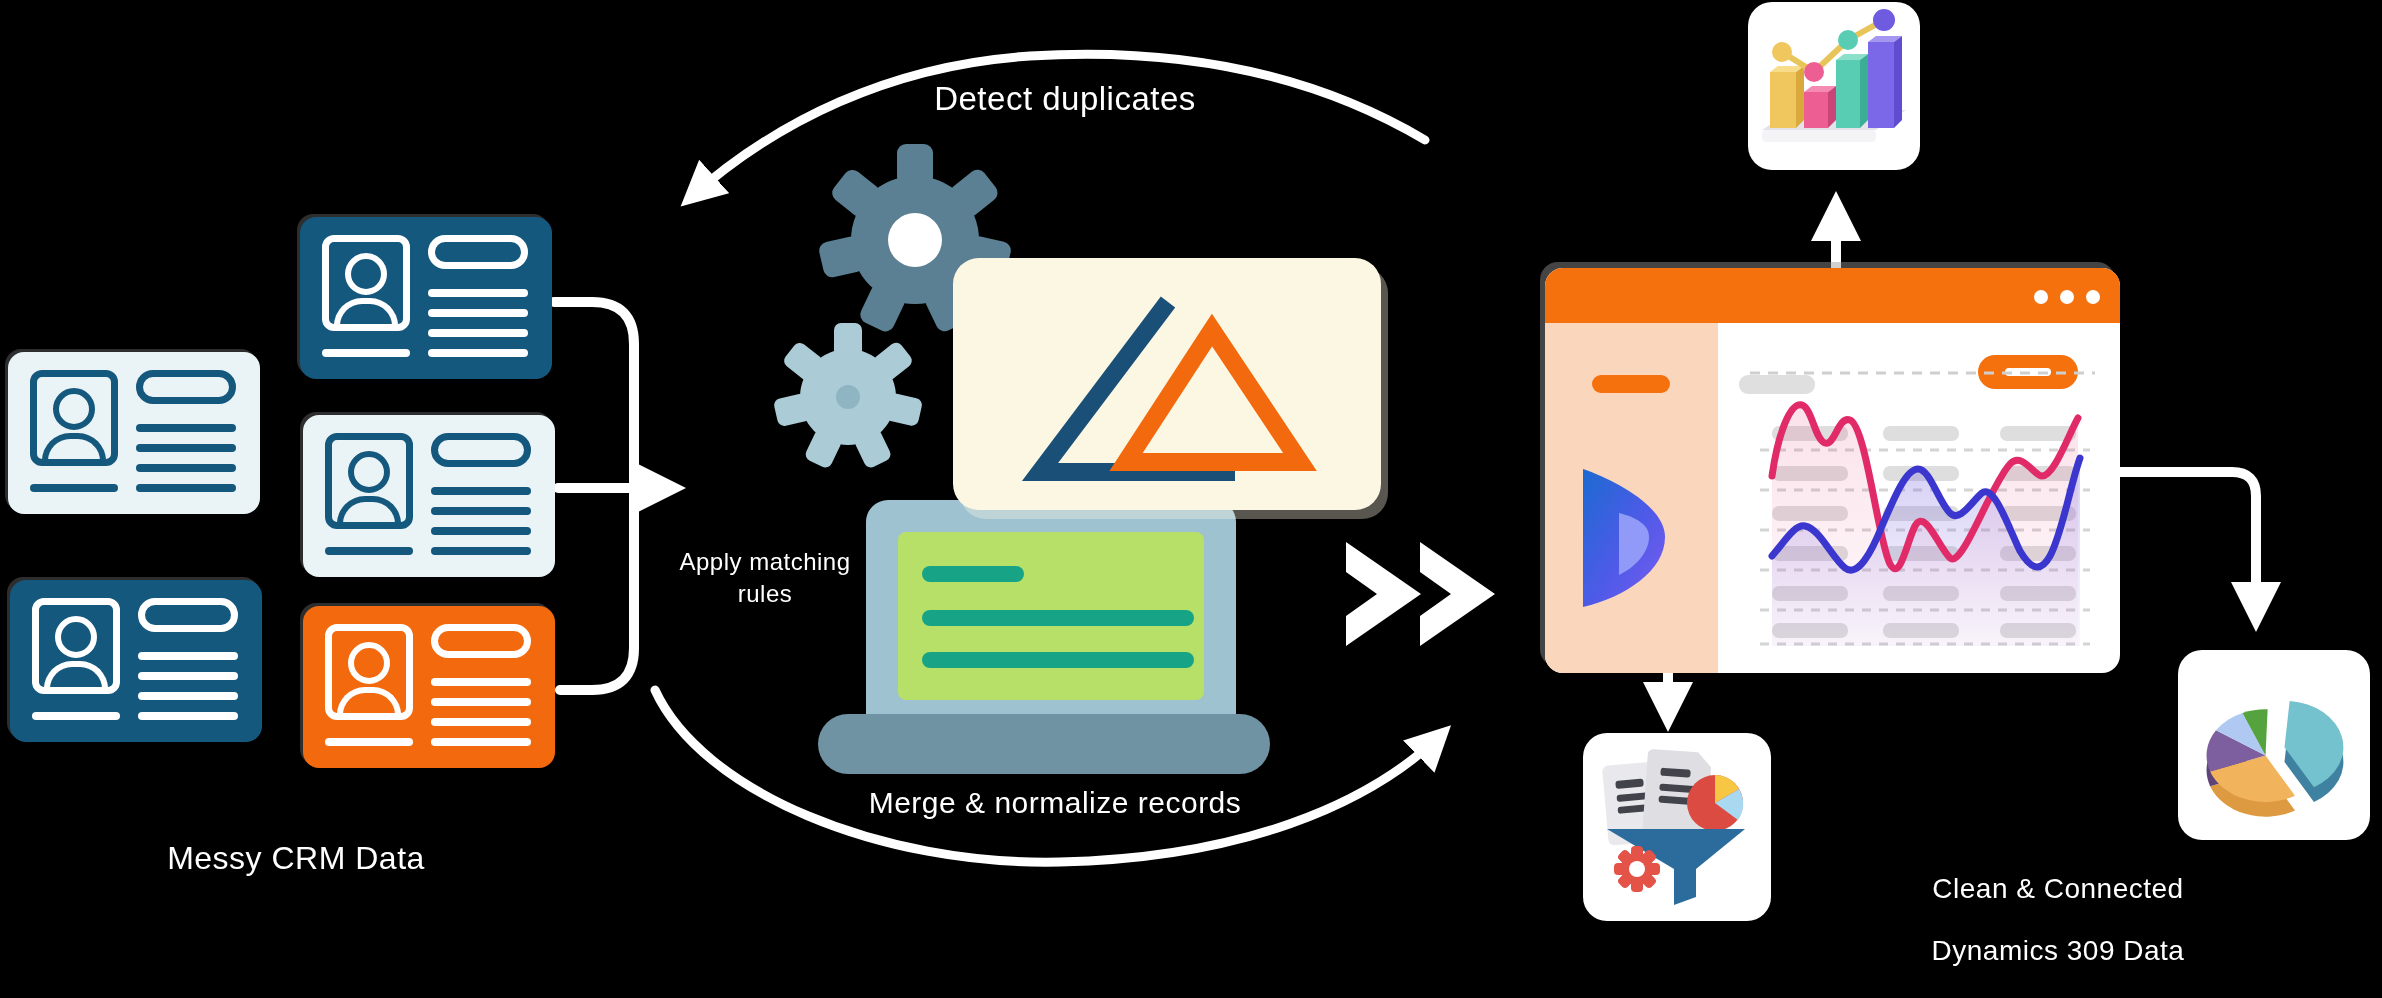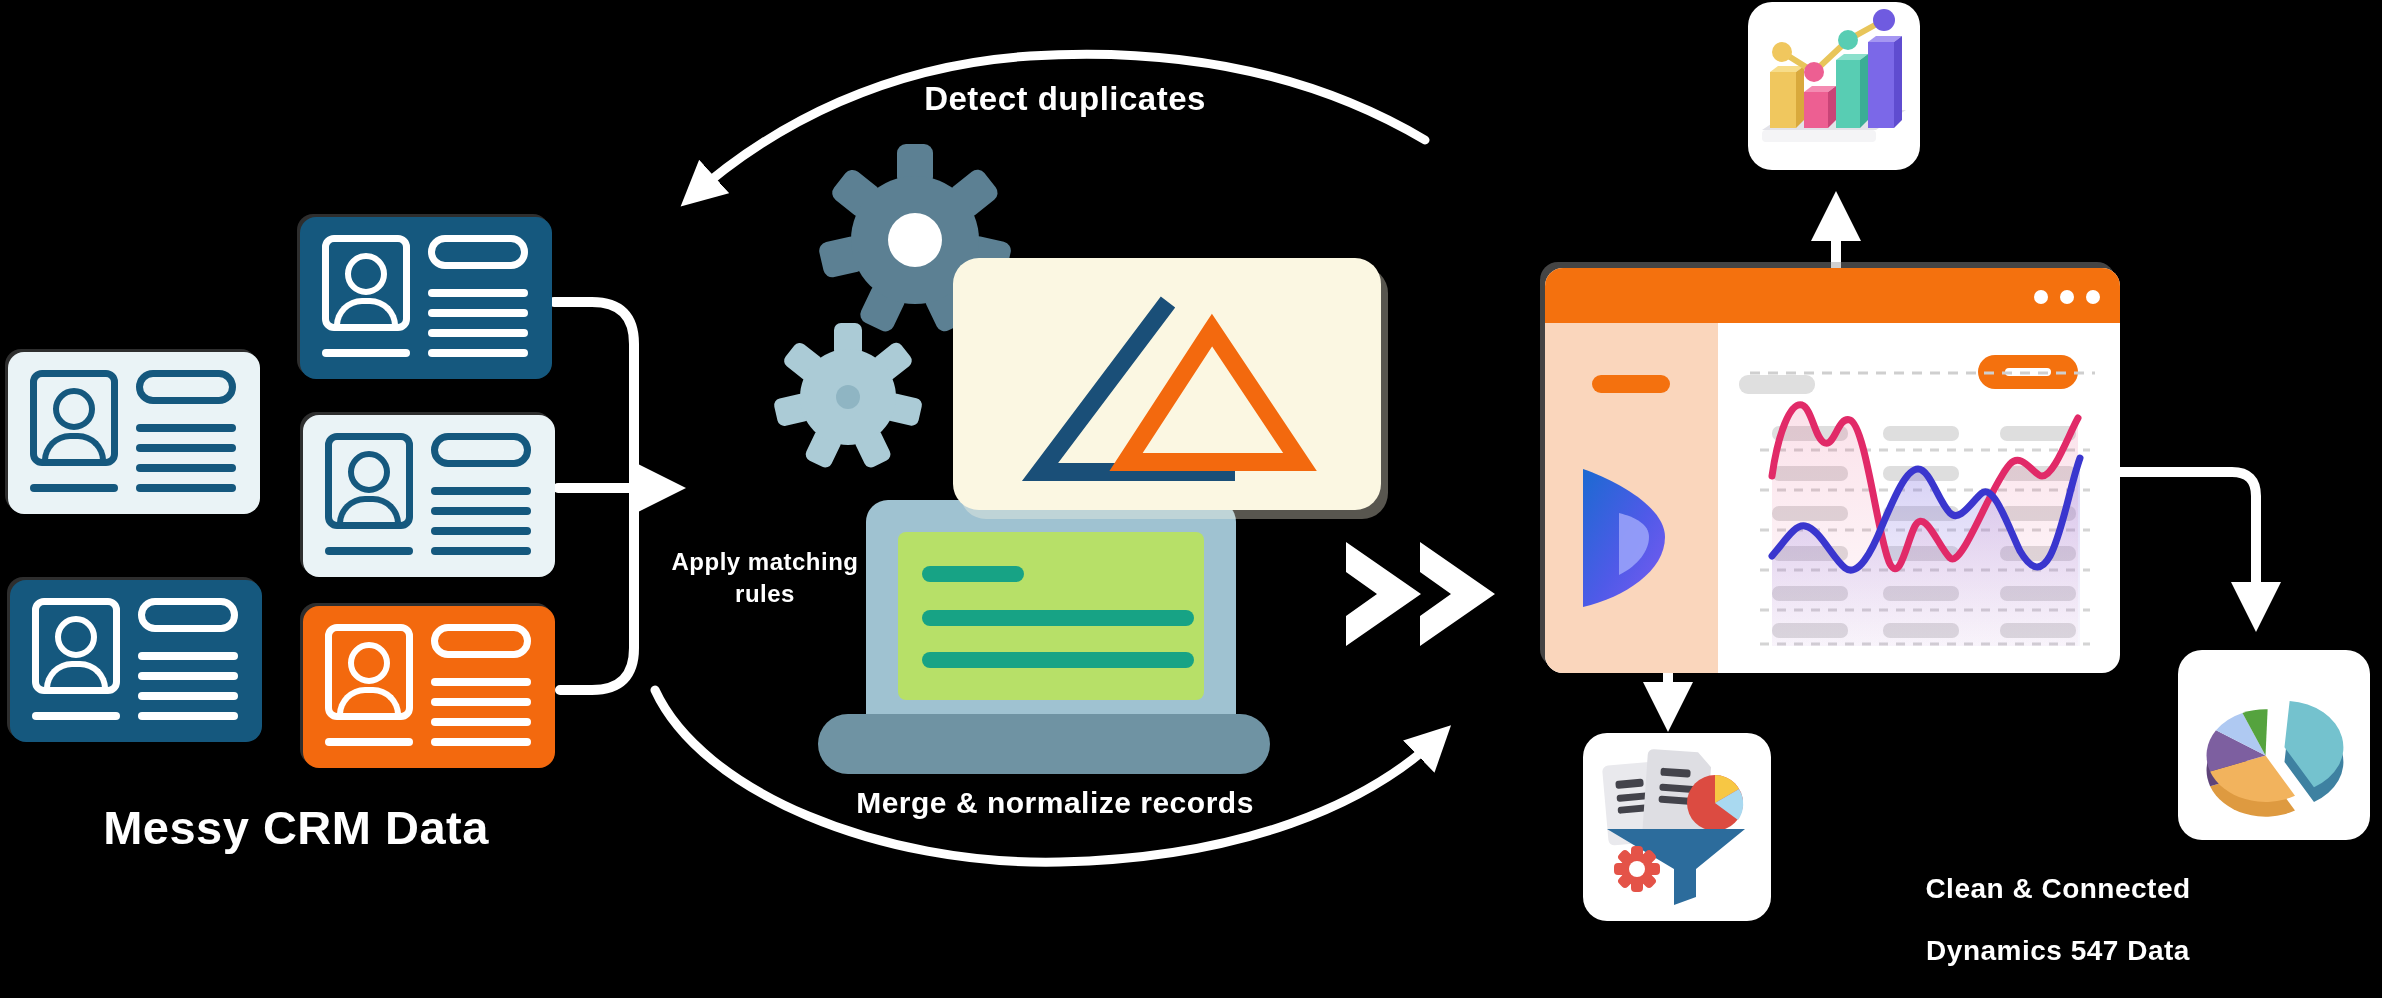--- a/index.html
+++ b/index.html
@@ -5,22 +5,22 @@
 <style>
   html,body{margin:0;padding:0;background:#000;}
   .stage{
     position:relative;width:2382px;height:998px;background:var(--bg,#000);
     font-family:"Liberation Sans", sans-serif;overflow:hidden;
   }
   .abs{position:absolute;}
   svg{display:block;overflow:visible;}
 
   
-  .lbl{position:absolute;color:#fff;font-weight:bold;text-align:center;letter-spacing:.5px;}
-  .lbl-messy{left:96px;top:800px;width:400px;font-size:47px;}
+  .lbl{position:absolute;color:#fff;font-weight:normal;text-align:center;letter-spacing:.5px;}
+  .lbl-messy{left:96px;top:840px;width:400px;font-size:32px;}
   .lbl-detect{left:905px;top:80px;width:320px;font-size:33px;}
   .lbl-merge{left:815px;top:786px;width:480px;font-size:30px;}
   .lbl-rules{left:648px;top:546px;width:234px;font-size:24px;line-height:32px;}
   .lbl-clean{left:1808px;top:858px;width:500px;font-size:28px;line-height:62px;}
 
   
   .card{position:absolute;width:252px;height:162px;border-radius:16px;box-shadow:-3px -3px 0 rgba(255,255,255,.18);}
   .card--dark{background:var(--dark-blue);--ink:#fff;}
   .card--light{background:var(--light-card);--ink:var(--dark-blue);}
   .card--orange{background:var(--orange);--ink:#fff;}
@@ -369,16 +369,16 @@
 
   <div class="lbl lbl-messy">Messy CRM Data</div>
   <div class="lbl lbl-detect">Detect duplicates</div>
   <div class="lbl lbl-rules">
     <div>Apply matching</div>
     <div>rules</div>
   </div>
   <div class="lbl lbl-merge">Merge &amp; normalize records</div>
   <div class="lbl lbl-clean">
     <div>Clean &amp; Connected</div>
-    <div>Dynamics 547 Data</div>
+    <div>Dynamics 309 Data</div>
   </div>
 
 </div>
 
 </body></html>

